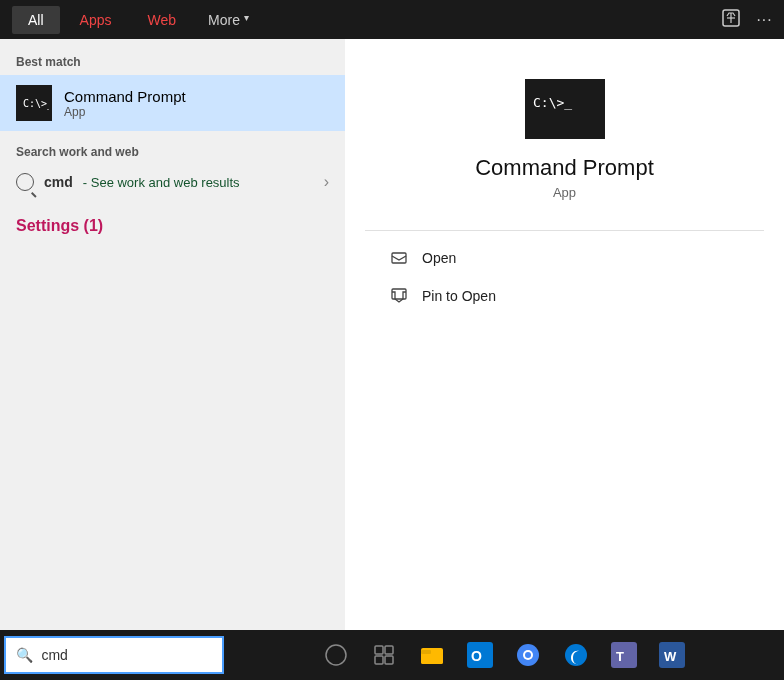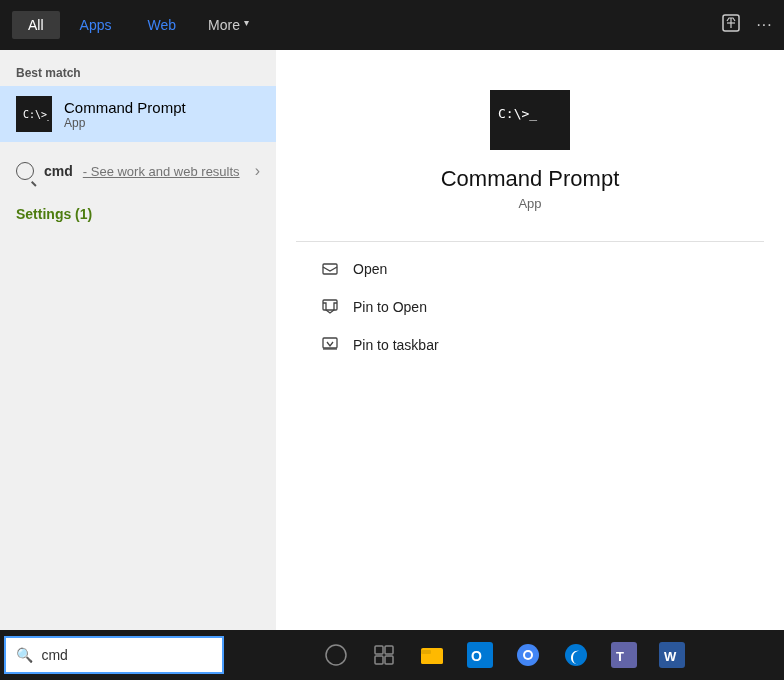--- a/index.html
+++ b/index.html
@@ -7,28 +7,28 @@
       width: 784px;
       height: 680px;
       font-family: 'Segoe UI', Arial, sans-serif;
       overflow: hidden;
       background: #f0f0f0;
     }
 
     
     .top-nav {
       background: #1a1a1a;
-      height: 50px;
+      height: 39px;
       display: flex;
       align-items: center;
       padding: 0 12px;
       gap: 4px;
     }
     .nav-tab {
-      color: #3b82f6;
+      color: #ef4444;
       font-size: 14px;
       padding: 6px 16px;
       cursor: pointer;
       border-radius: 2px;
     }
     .nav-tab.active {
       color: #fff;
       background: #3a3a3a;
     }
     .nav-more {
@@ -56,21 +56,21 @@
     }
 
     
     .search-area {
       display: flex;
       height: 617px;
     }
 
     
     .left-panel {
-      width: 276px;
+      width: 345px;
       background: #f0f0f0;
       padding: 12px 0;
       flex-shrink: 0;
     }
 
     .section-label {
       font-size: 12px;
       font-weight: 600;
       color: #555;
       padding: 4px 16px 6px;
@@ -139,36 +139,35 @@
       background: #555;
       transform: rotate(45deg);
     }
     .search-web-item .query {
       font-size: 14px;
       font-weight: 600;
       color: #333;
     }
     .search-web-item .desc {
       font-size: 13px;
-      color: #737373;
-      text-decoration: underline;
+      color: #14532d;
     }
     .search-web-item .arrow {
       margin-left: auto;
       color: #888;
       font-size: 16px;
     }
 
     .settings-section {
       padding: 14px 16px 6px;
     }
     .settings-label {
-      font-size: 14px;
+      font-size: 16px;
       font-weight: 600;
-      color: #4d7c0f;
+      color: #be185d;
     }
 
     
     .right-panel {
       flex: 1;
       background: #fff;
       display: flex;
       flex-direction: column;
     }
 
@@ -317,20 +316,21 @@
           <text x="4" y="14" font-family="monospace" font-size="10" fill="white">C:\&gt;_</text>
         </svg>
       </div>
       <div class="best-match-text">
         <div class="title">Command Prompt</div>
         <div class="subtitle">App</div>
       </div>
     </div>
 
     <div class="search-web-section">
+      <div class="search-web-label">Search work and web</div>
       <div class="search-web-item">
         <div class="search-icon-circle"></div>
         <span class="query">cmd</span>
         <span class="desc">- See work and web results</span>
         <span class="arrow">›</span>
       </div>
     </div>
 
     <div class="settings-section">
       <div class="settings-label">Settings (1)</div>
@@ -368,30 +368,20 @@
       <div class="action-item">
         <div class="action-icon">
           <svg width="16" height="16" viewBox="0 0 16 16" fill="none">
             <rect x="1" y="1" width="14" height="10" rx="1" stroke="#444" stroke-width="1.3" fill="none"></rect>
             <polyline points="1,4 4,4 4,11 8,14 12,11 12,4 15,4" stroke="#444" stroke-width="1.3" fill="none"></polyline>
           </svg>
         </div>
         <span>Pin to Open</span>
       </div>
 
-      <div class="action-item">
-        <div class="action-icon">
-          <svg width="16" height="16" viewBox="0 0 16 16" fill="none">
-            <rect x="1" y="1" width="14" height="10" rx="1" stroke="#444" stroke-width="1.3" fill="none"></rect>
-            <polyline points="1,12 15,12" stroke="#444" stroke-width="1.3"></polyline>
-            <polyline points="5,5 8,9 11,5" stroke="#444" stroke-width="1.3" fill="none"></polyline>
-          </svg>
-        </div>
-        <span>Pin to taskbar</span>
-      </div>
     </div>
   </div>
 </div>
 
 <div class="taskbar">
   <div class="search-box">
     <span class="search-box-icon">🔍</span>
     <span class="search-box-text">cmd</span>
   </div>
   <div class="taskbar-center">

